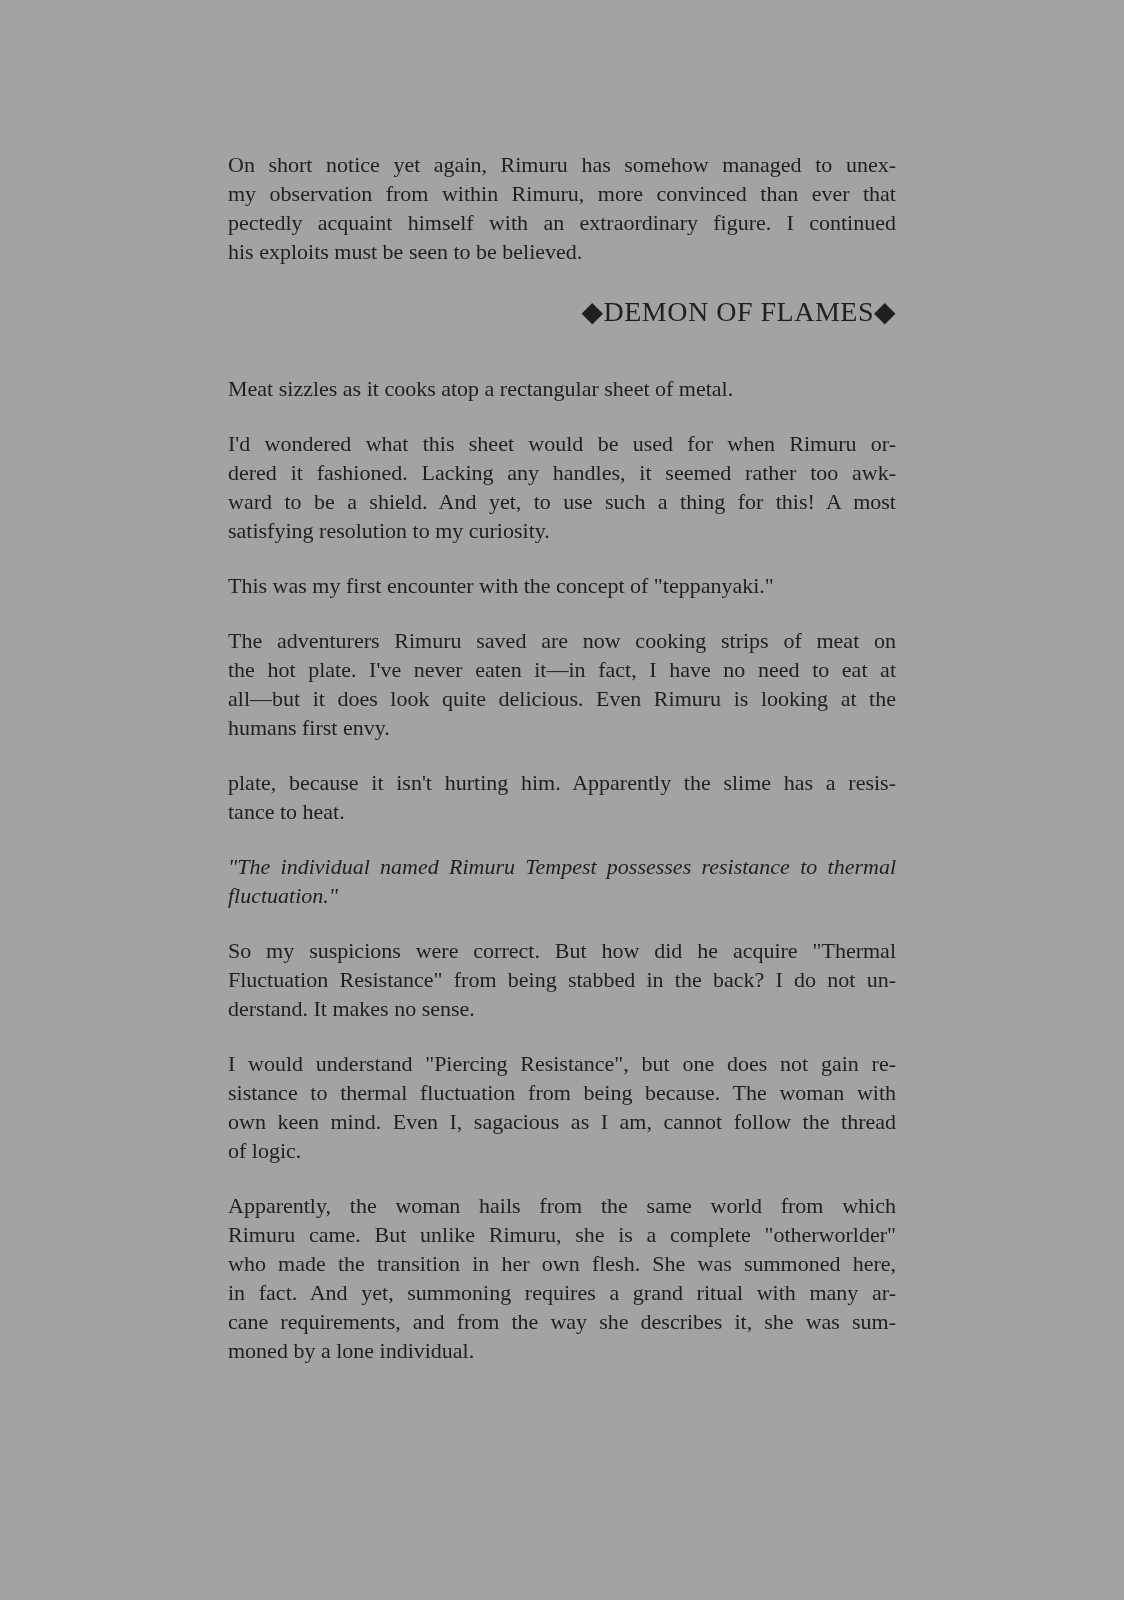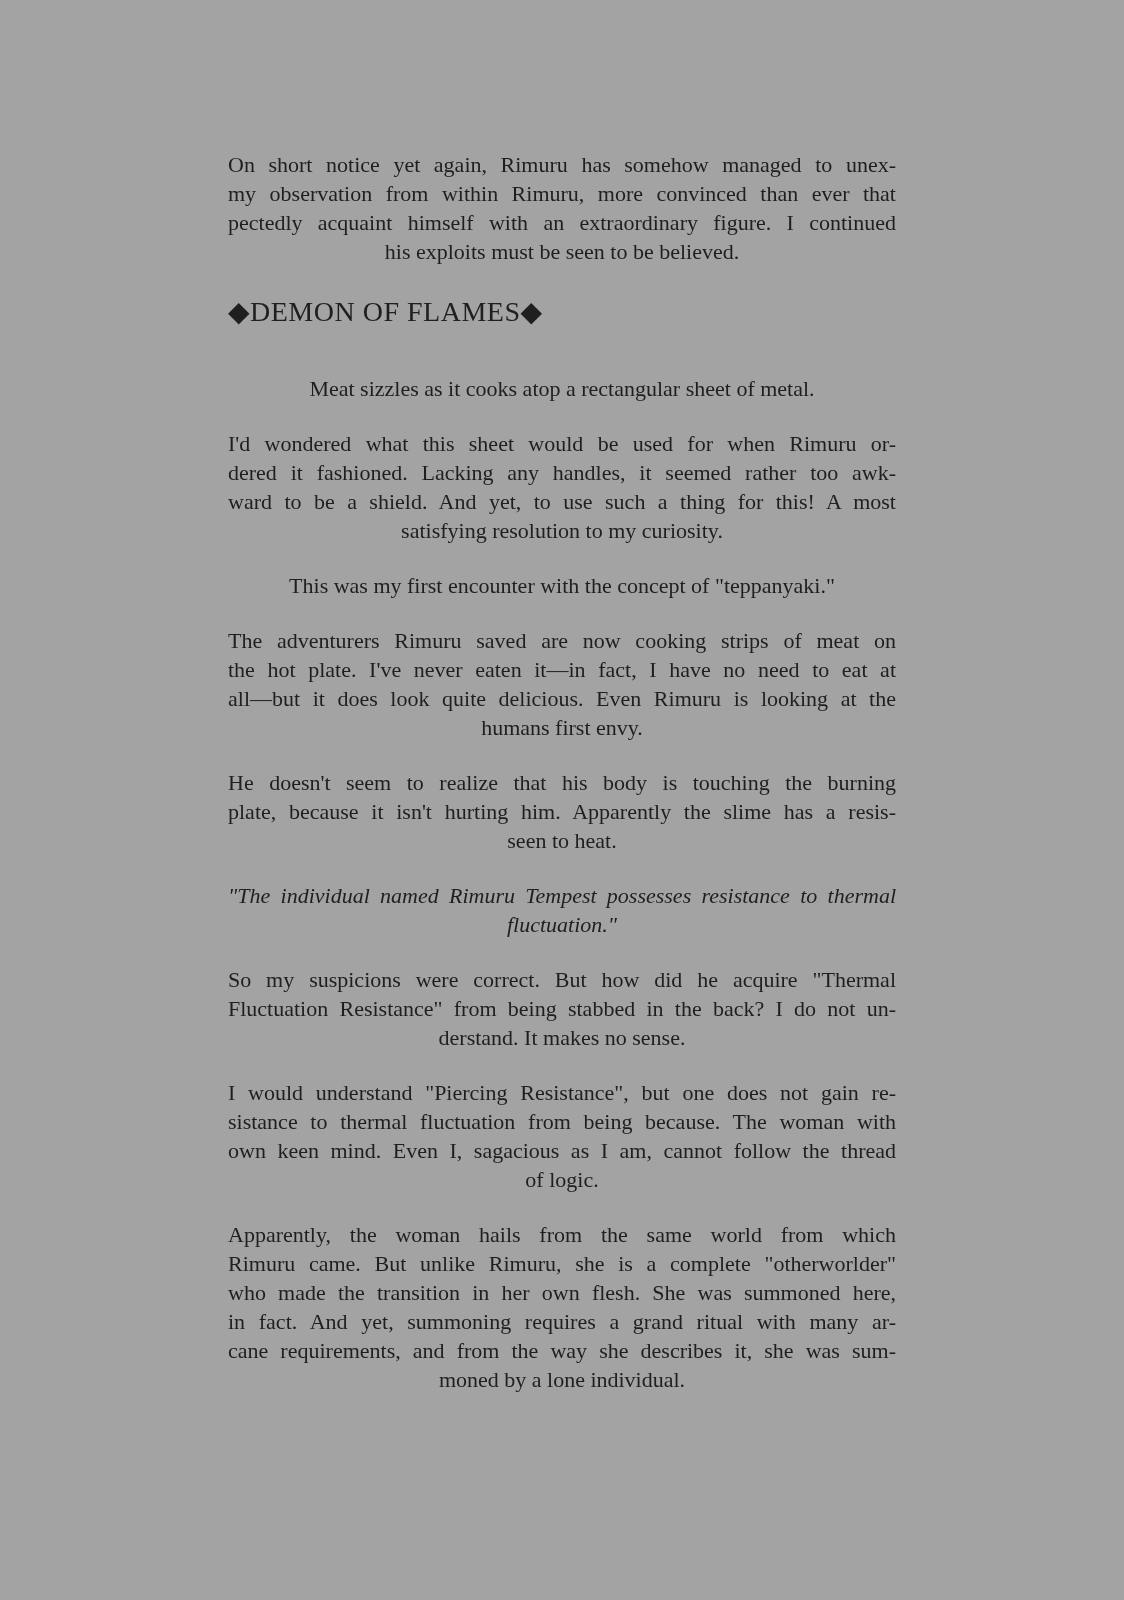--- a/index.html
+++ b/index.html
@@ -17,29 +17,29 @@
     background: #a3a3a3;
   }
   .para {
     margin: 0 0 26px 0;
     color: #1f1f1f;
     font-family: "Liberation Serif", "DejaVu Serif", serif;
     font-size: 22px;
     line-height: 29px;
   }
   .para.italic { font-style: italic; }
-  .line { text-align: center; }
+  .line { text-align: left; }
   
   .line.j {
     text-align: justify;
     text-align-last: justify;
   }
   .heading {
     margin: 28px 0 44px 0;
-    text-align: left;
+    text-align: right;
     color: #1f1f1f;
     font-family: "Liberation Serif", "DejaVu Sans", serif;
     font-size: 28px;
     line-height: 36px;
     letter-spacing: 0.5px;
   }
 </style>
 </head>
 <body>
 
@@ -64,23 +64,22 @@
       <div class="para">
         <div class="line">This was my first encounter with the concept of "teppanyaki."</div>
       </div>
       <div class="para">
         <div class="line j">The adventurers Rimuru saved are now cooking strips of meat on</div>
         <div class="line j">the hot plate. I've never eaten it—in fact, I have no need to eat at</div>
         <div class="line j">all—but it does look quite delicious. Even Rimuru is looking at the</div>
         <div class="line">humans first envy.</div>
       </div>
       <div class="para">
-        <div class="line j">He doesn't seem to realize that his body is touching the burning</div>
         <div class="line j">plate, because it isn't hurting him. Apparently the slime has a resis-</div>
-        <div class="line">seen to heat.</div>
+        <div class="line">tance to heat.</div>
       </div>
       <div class="para italic">
         <div class="line j">"The individual named Rimuru Tempest possesses resistance to thermal</div>
         <div class="line">fluctuation."</div>
       </div>
       <div class="para">
         <div class="line j">So my suspicions were correct. But how did he acquire "Thermal</div>
         <div class="line j">Fluctuation Resistance" from being stabbed in the back? I do not un-</div>
         <div class="line">derstand. It makes no sense.</div>
       </div>

